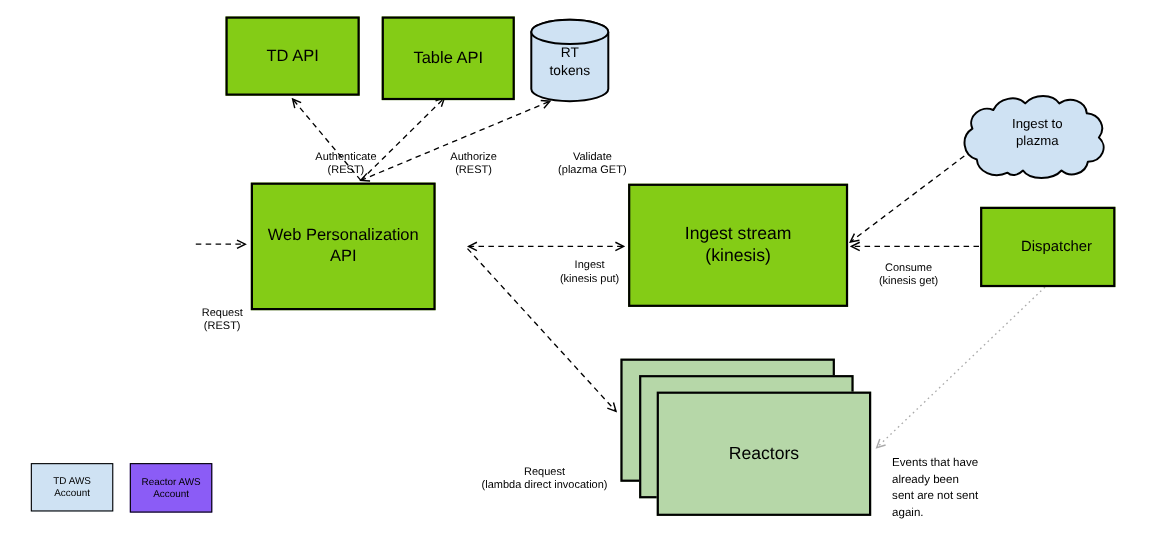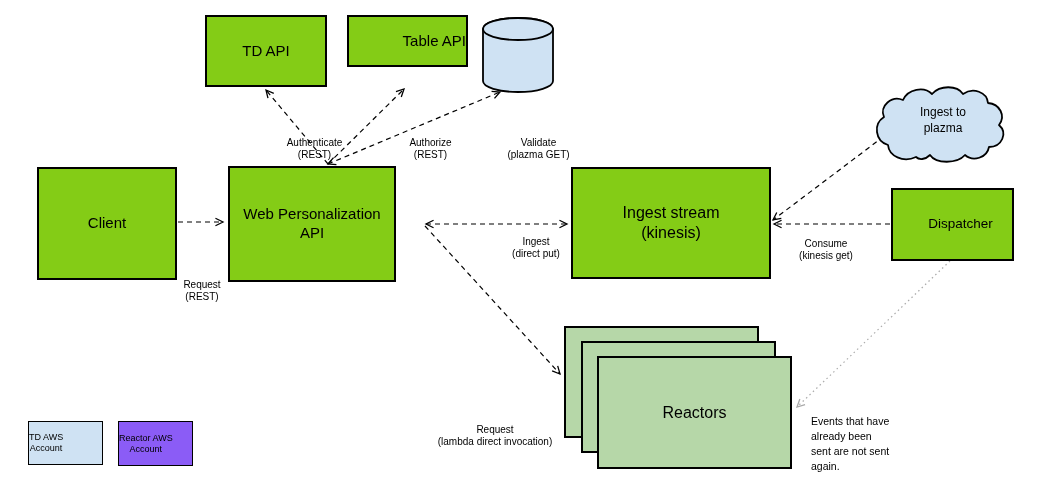--- a/index.html
+++ b/index.html
@@ -37,21 +37,21 @@
   }
   .rt-label { font-size:12.5px; line-height:16px; }
   .cloud-label { font-size:12px; line-height:16px; }
   .note {
     position:absolute; z-index:3;
     font-size:10.5px; line-height:15px;
     text-align:left; white-space:pre-line;
   }
   .legend-box {
     position:absolute; z-index:2;
-    display:flex; align-items:center; 
+    display:flex; align-items:center; justify-content:center;
     text-align:center;
     border:1.5px solid #000;
     font-size:9px; line-height:11px;
     white-space:pre-line;
     box-sizing:border-box;
   }
 </style>
 </head>
 <body>
 
@@ -97,37 +97,36 @@
              C 908,89 924,86 932,94
              C 940,85 957,85 963,94
              C 973,87 987,92 988,103
              C 1000,104 1006,116 999,125
              C 1008,133 1002,147 989,147
              C 987,158 973,162 965,155
              C 957,164 936,164 930,155
              C 925,160 919,160 916,157 Z" fill="#cfe2f3" stroke="#000" stroke-width="1.8" stroke-linejoin="round"></path>
   </svg>
 
-  <div class="node" style="left:37px; top:167px; width:140px; height:113px;">
-    <span>Client</span>
-  </div>
 
   <div class="node" style="left:228px; top:166px; width:168px; height:116px;">
     <span>Web Personalization
 API</span>
   </div>
 
   <div class="node" style="left:205px; top:15px; width:122px; height:72px;">
     <span>TD API</span>
   </div>
 
-  <div class="node" style="left:347px; top:15px; width:121px; height:52px;justify-content:flex-end;">
+  <div class="node" style="left:347px; top:15px; width:121px; height:76px;">
     <span>Table API</span>
   </div>
 
+  <div class="shape-label rt-label" style="left:483px; top:40px; width:70px;">RT
+tokens</div>
 
   <div class="node" style="left:571px; top:167px; width:200px; height:112px; font-size:16px;">
     <span>Ingest stream
 (kinesis)</span>
   </div>
 
   <div class="shape-label cloud-label" style="left:897px; top:104px; width:92px;">Ingest to
 plazma</div>
 
   <div class="node" style="left:891px; top:188px; width:123px; height:73px; font-size:13.5px;padding-left:16px;">
@@ -146,21 +145,21 @@
   <div class="floatlabel" style="left:272px; top:91px; width:85px;">Authenticate
 (REST)</div>
 
   <div class="floatlabel" style="left:388px; top:91px; width:85px;">Authorize
 (REST)</div>
 
   <div class="floatlabel" style="left:491px; top:91px; width:95px;">Validate
 (plazma GET)</div>
 
   <div class="floatlabel" style="left:491px; top:190px; width:90px;">Ingest
-(direct put)</div>
+(kinesis put)</div>
 
   <div class="floatlabel" style="left:781px; top:192px; width:90px;">Consume
 (kinesis get)</div>
 
   <div class="floatlabel" style="left:425px; top:378px; width:140px;">Request
 (lambda direct invocation)</div>
 
   <div class="note" style="left:811px; top:414px; width:115px;">Events that have
 already been
 sent are not sent

